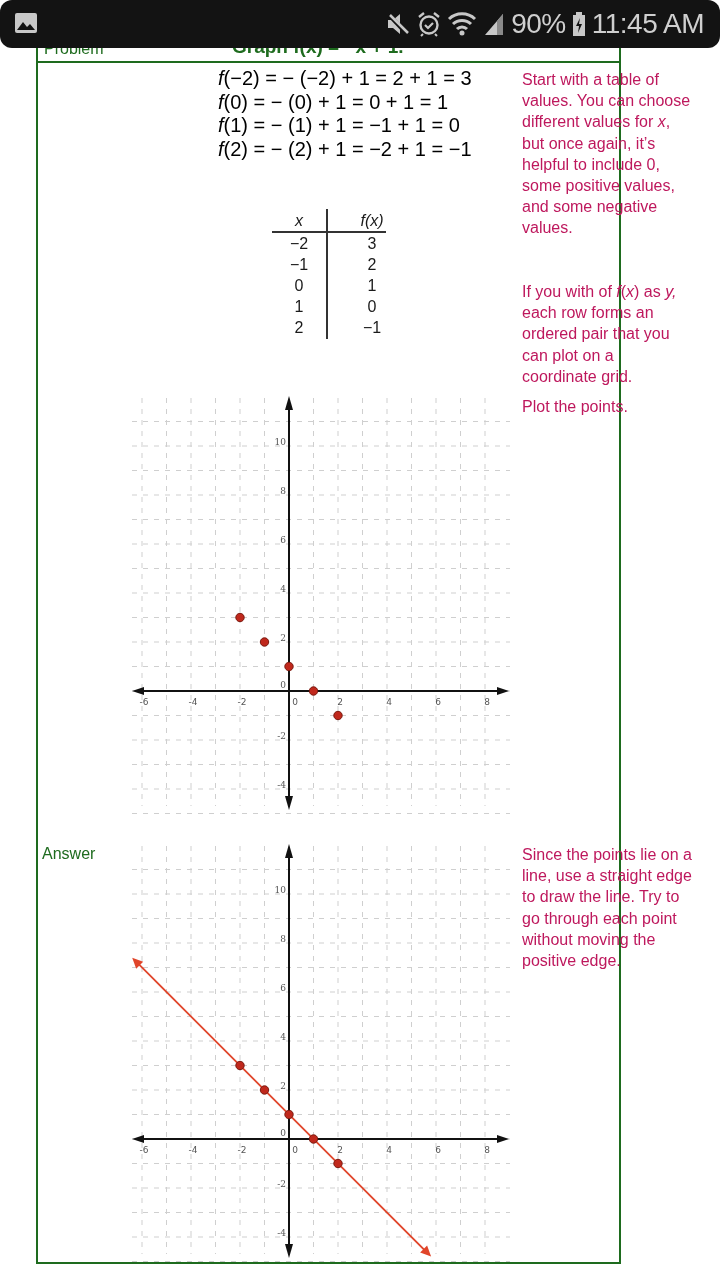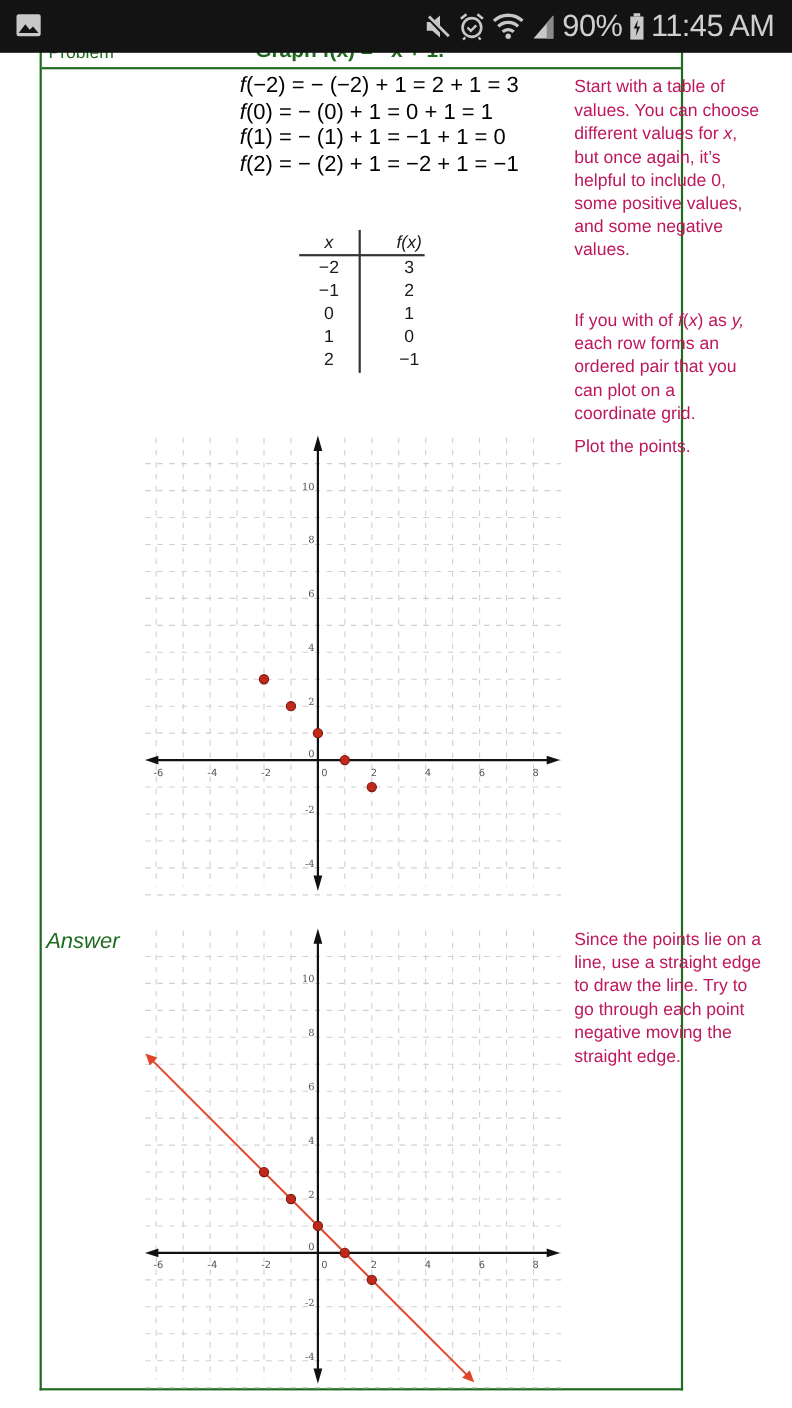--- a/index.html
+++ b/index.html
@@ -1,19 +1,19 @@
 <!DOCTYPE html>
 <html><head>
 <meta charset="utf-8">
 <style>
   * { box-sizing: border-box; margin: 0; padding: 0; }
   html, body { width: 720px; height: 1280px; overflow: hidden; background: #ffffff; }
   body { position: relative; font-family: "Liberation Sans", "DejaVu Sans", sans-serif; color: #1a1a1a; }
 
-  .status-bar { position: absolute; left: 0; top: 0; width: 720px; height: 48px; background: #131313; z-index: 10; color: #c8c8c8; }
+  .status-bar { position: absolute; left: 0; top: 0; width: 720px; height: 48px; background: #131313; z-index: 10; color: #c8c8c8; border-radius: 12px; }
   .status-bar .left-icon { position: absolute; left: 14px; top: 12px; width: 24px; height: 22px; }
   .status-bar .right { position: absolute; right: 16px; top: 0; height: 48px; display: flex; align-items: center; gap: 6px; }
   .status-bar .txt { font-size: 28px; color: #cfcfcf; letter-spacing: -0.5px; }
   .status-bar svg { display: block; }
 
   .lesson-table { position: absolute; left: 36px; top: 20px; width: 585px; height: 1244px; border: 2px solid #1e6b1e; border-top: none; }
   .header-row { position: absolute; left: 0; top: 0; width: 100%; height: 43px; border-bottom: 2px solid #1e6b1e; }
   .header-row .lbl { position: absolute; left: 6px; top: 20px; font-size: 16px; color: #1e6b1e; }
   .header-row .title { position: absolute; left: 194px; top: 16px; font-size: 19px; font-weight: bold; color: #1e6b1e; }
 
@@ -24,21 +24,21 @@
   .values-table .col-x { position: absolute; left: 0; width: 54px; text-align: center; }
   .values-table .col-f { position: absolute; left: 70px; width: 60px; text-align: center; }
   .values-table .vline { position: absolute; left: 54px; top: 0; width: 1.5px; height: 130px; background: #333; }
   .values-table .hline { position: absolute; left: 0; top: 22px; width: 114px; height: 1.5px; background: #333; }
   .values-table .cell { position: absolute; height: 21px; line-height: 21px; }
   .values-table .hdr { font-style: italic; top: 1px; }
 
   .desc { position: absolute; left: 522px; font-size: 16px; line-height: 21.2px; color: #be185d; width: 170px; }
   .desc i { font-style: italic; }
 
-  .answer-label { position: absolute; left: 42px; top: 845px; font-size: 20px; font-style: italic; color: #1e6b1e; }
+  .answer-label { position: absolute; left: 42px; top: 845px; font-size: 16px; color: #1e6b1e; }
 
   .graph { position: absolute; left: 128px; width: 385px; }
   .graph svg { display: block; }
 </style>
 </head>
 <body>
 
 <div class="status-bar">
   <div class="left-icon">
     <svg width="24" height="22" viewBox="0 0 24 22">
@@ -122,21 +122,21 @@
 </div>
 
 <div class="desc" style="top:69px"><span>Start with a table of values. You can choose different values for </span><i>x</i><span>, but once again, it’s helpful to include 0, some positive values, and some negative values.</span></div>
 
 <div class="desc" style="top:281px"><span>If you with of </span><i>f</i><span>(</span><i>x</i><span>) as </span><i>y,</i><span> each row forms an ordered pair that you can plot on a coordinate grid.</span></div>
 
 <div class="desc" style="top:396px">Plot the points.</div>
 
 <div class="answer-label">Answer</div>
 
-<div class="desc" style="top:844px">Since the points lie on a line, use a straight edge to draw the line. Try to go through each point negative moving the straight edge.</div>
+<div class="desc" style="top:844px">Since the points lie on a line, use a straight edge to draw the line. Try to go through each point without moving the positive edge.</div>
 
 <div class="graph" style="top:392px">
   <svg width="385" height="424" viewBox="0 0 385 424">
     <g id="grid1">
         <line x1="14" y1="6" x2="14" y2="414" stroke="#cfcfcf" stroke-width="1" stroke-dasharray="5,6"></line>
         <line x1="38.5" y1="6" x2="38.5" y2="414" stroke="#cfcfcf" stroke-width="1" stroke-dasharray="5,6"></line>
         <line x1="63" y1="6" x2="63" y2="414" stroke="#cfcfcf" stroke-width="1" stroke-dasharray="5,6"></line>
         <line x1="87.5" y1="6" x2="87.5" y2="414" stroke="#cfcfcf" stroke-width="1" stroke-dasharray="5,6"></line>
         <line x1="112" y1="6" x2="112" y2="414" stroke="#cfcfcf" stroke-width="1" stroke-dasharray="5,6"></line>
         <line x1="136.5" y1="6" x2="136.5" y2="414" stroke="#cfcfcf" stroke-width="1" stroke-dasharray="5,6"></line>

